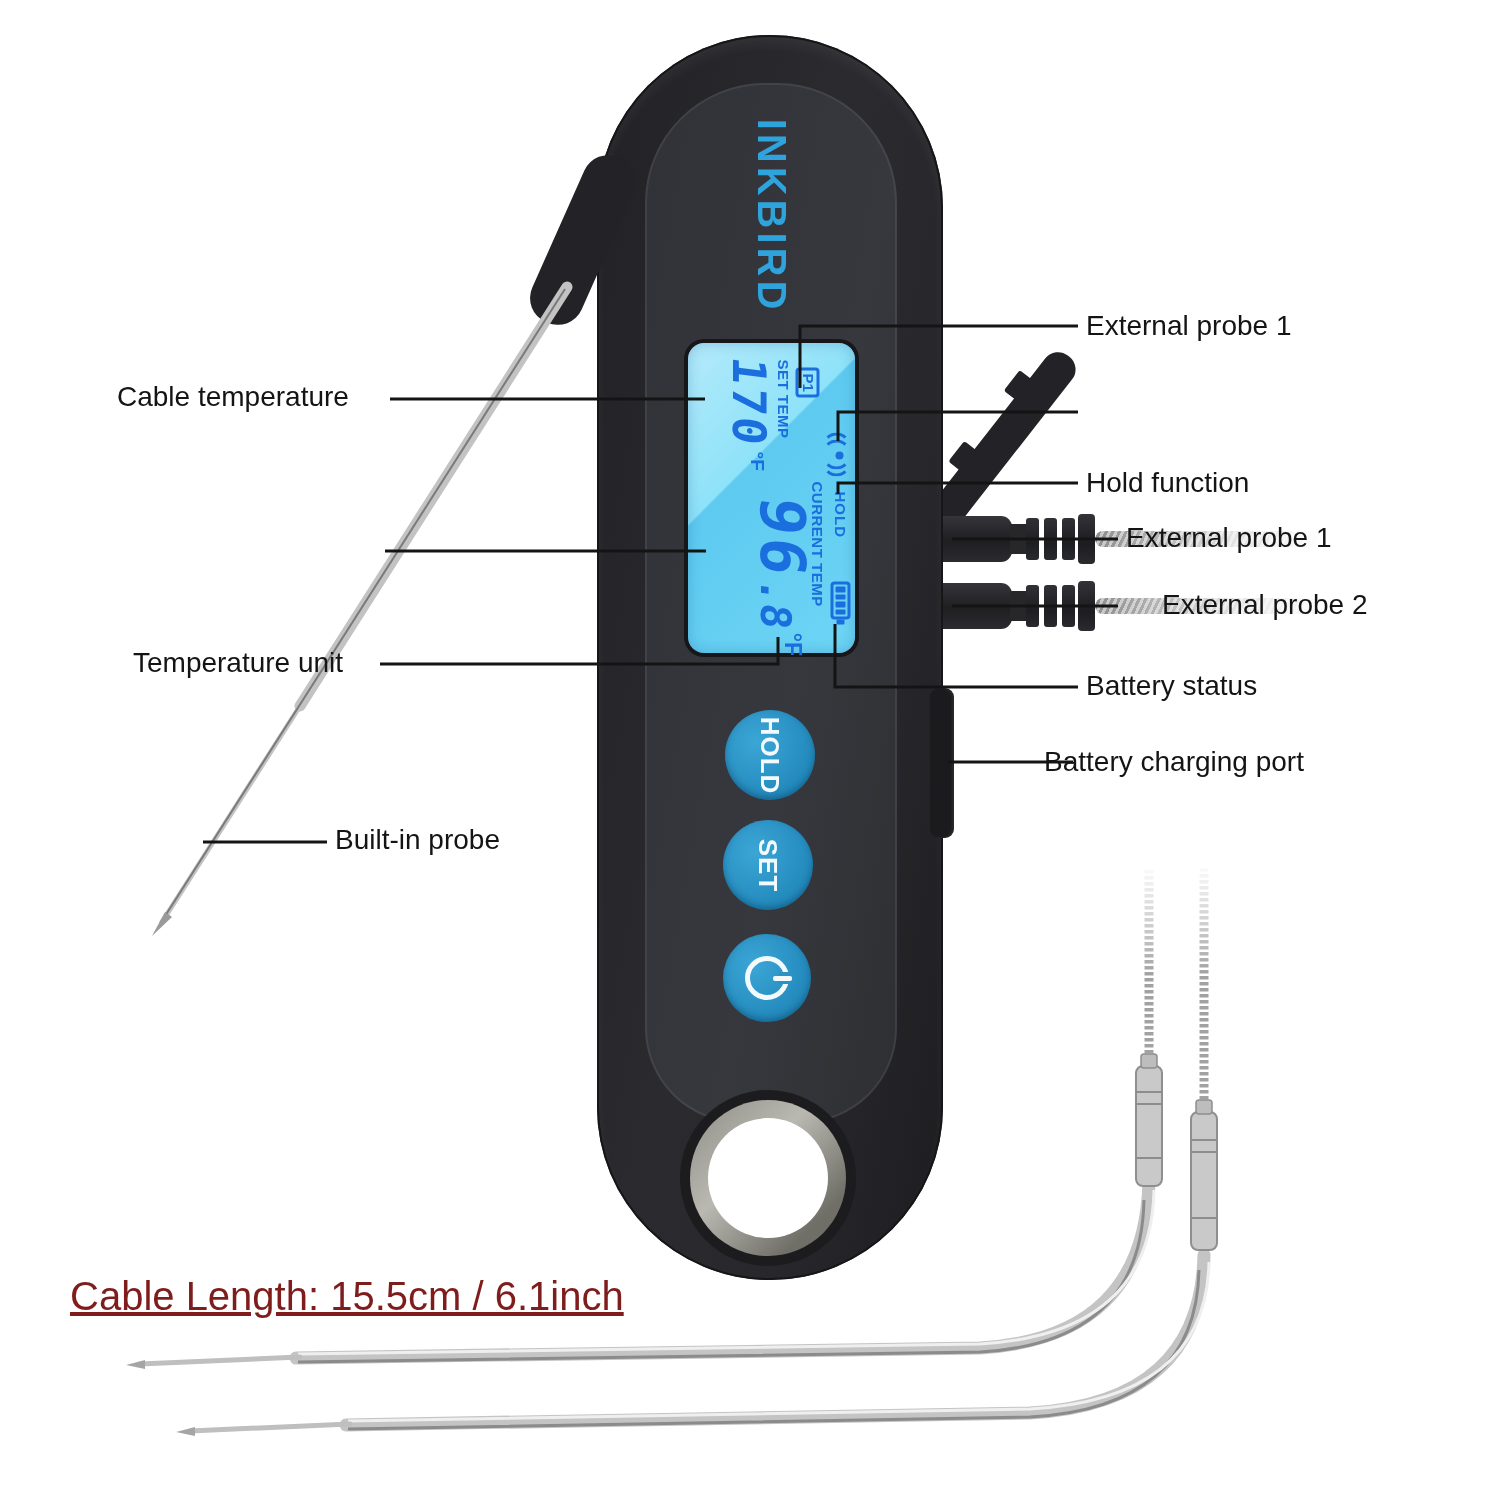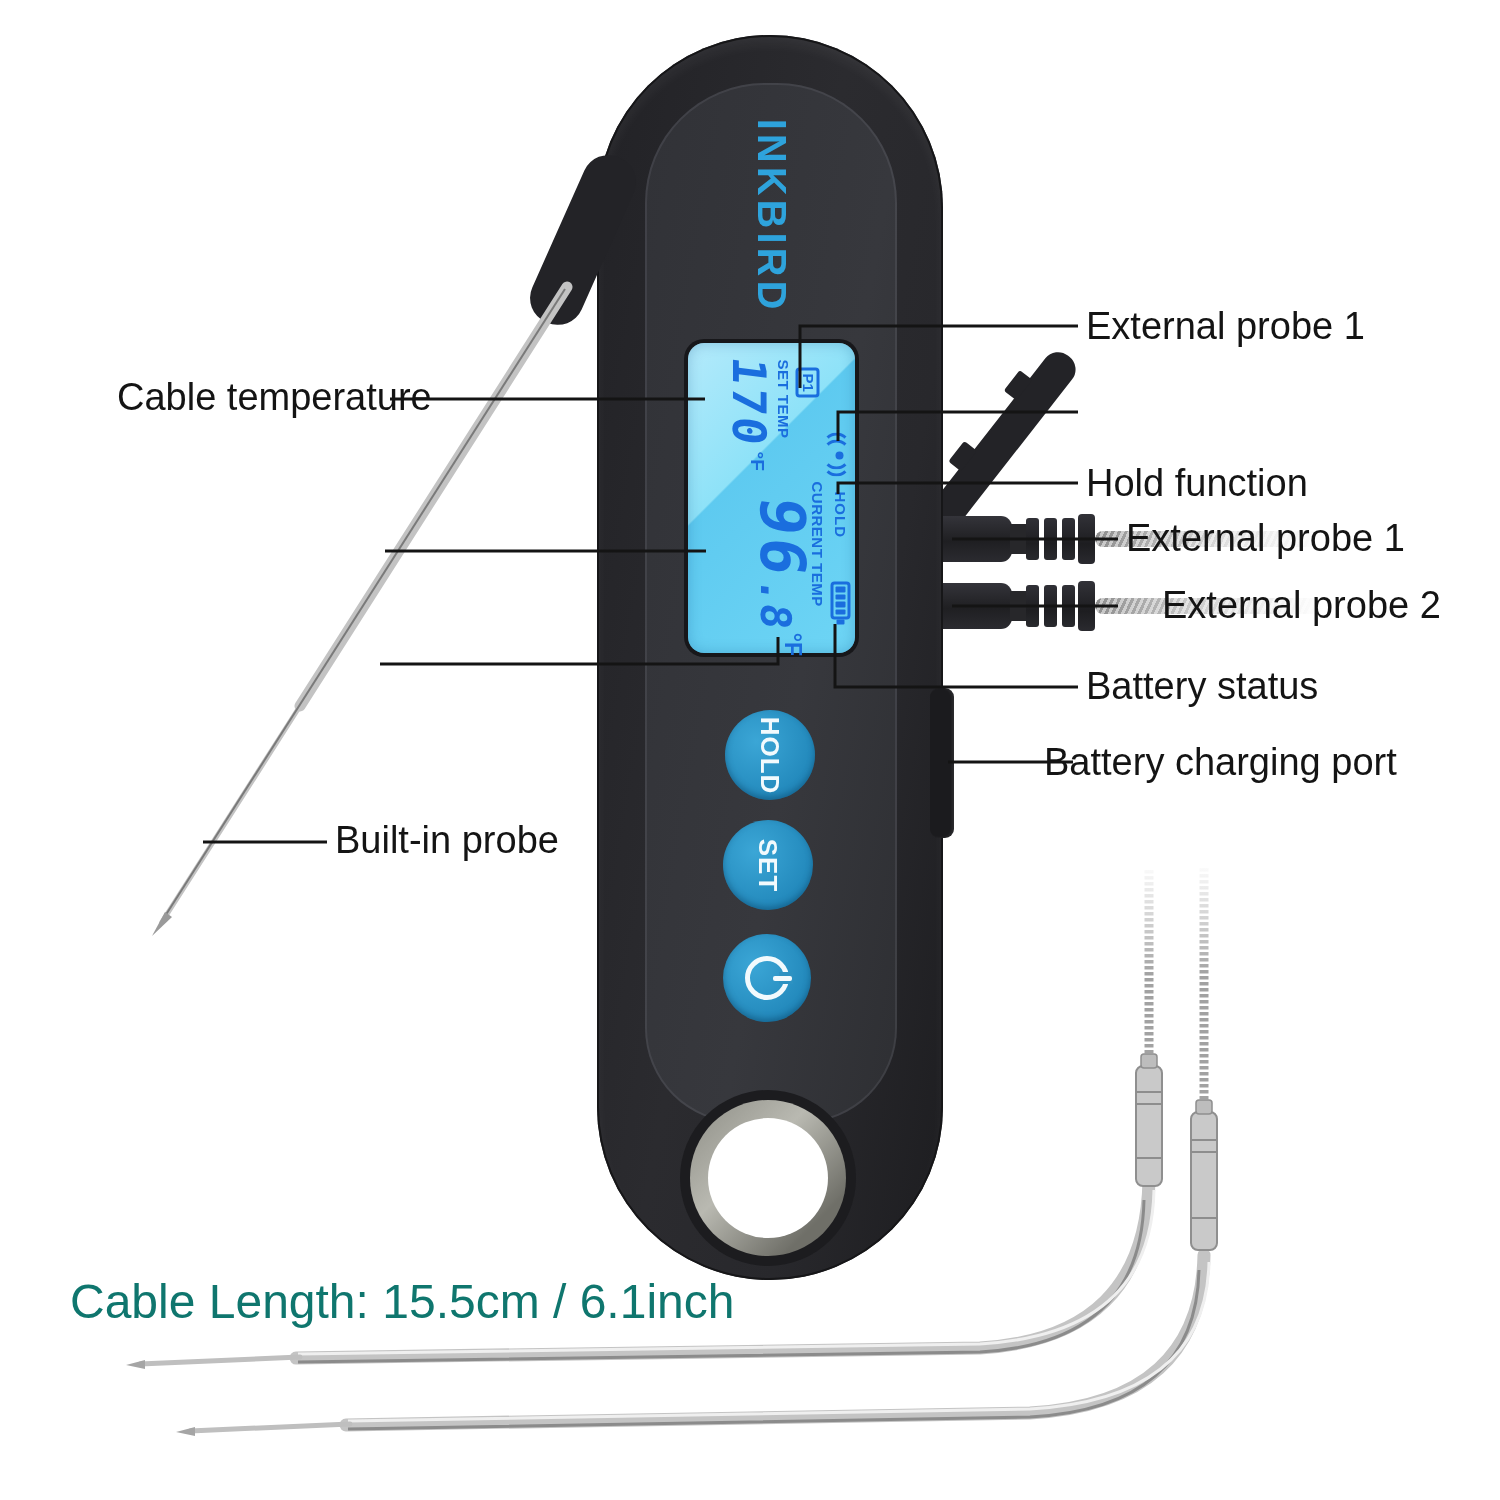--- a/index.html
+++ b/index.html
@@ -96,22 +96,22 @@
   .plug .p-flange{position:absolute;left:148px;top:0;width:17px;height:50px;border-radius:4px;background:linear-gradient(#323238,#1d1d20 60%,#2a2a2f);}
   .plug .p-cable{position:absolute;left:165px;top:17px;width:250px;height:16px;border-radius:8px;
          background:repeating-linear-gradient(115deg,#c6c6c6 0 3px,#8d8d8d 3px 6px);}
   .plug .p-cable::after{content:"";position:absolute;inset:0;
          background:linear-gradient(to right,rgba(255,255,255,0) 0%,rgba(255,255,255,0.75) 55%,#fff 92%);}
 
   
   .art{position:absolute;left:0;top:0;z-index:5;}
 
   
-  .lbl{position:absolute;color:#141414;font-size:38px;line-height:44px;white-space:nowrap;z-index:6;}
-  .caption{position:absolute;left:70px;top:1274px;color:#0f766e;font-size:48px;z-index:6;white-space:nowrap;}
+  .lbl{position:absolute;color:#141414;font-size:28px;line-height:44px;white-space:nowrap;z-index:6;}
+  .caption{position:absolute;left:70px;top:1274px;color:#7f1d1d;font-size:40px;z-index:6;white-space:nowrap;text-decoration:underline;}
 </style>
 </head>
 <body>
 
 <div class="canvas">
 
   <div class="device">
     <div class="wedge"></div>
     <div class="sidebtn"></div>
     <div class="panel"></div>
@@ -228,20 +228,21 @@
       <path d="M838 441 V412 H1078"></path>
       <path d="M838 494 V483 H1078"></path>
       <path d="M952 539 H1118"></path>
       <path d="M952 606 H1118"></path>
       <path d="M835 624 V687 H1078"></path>
       <path d="M948 762 H1073"></path>
     </g>
   </svg>
 
   <div class="lbl" style="left:117px;top:375px;">Cable temperature</div>
+  <div class="lbl" style="left:133px;top:641px;">Temperature unit</div>
   <div class="lbl" style="left:335px;top:818px;">Built-in probe</div>
   <div class="lbl" style="left:1086px;top:304px;">External probe 1</div>
   <div class="lbl" style="left:1086px;top:461px;">Hold function</div>
   <div class="lbl" style="left:1126px;top:516px;">External probe 1</div>
   <div class="lbl" style="left:1126px;top:583px;margin-left:36px;">External probe 2</div>
   <div class="lbl" style="left:1086px;top:664px;">Battery status</div>
   <div class="lbl" style="left:1044px;top:740px;">Battery charging port</div>
 
   <div class="caption">Cable Length: 15.5cm / 6.1inch</div>
 

